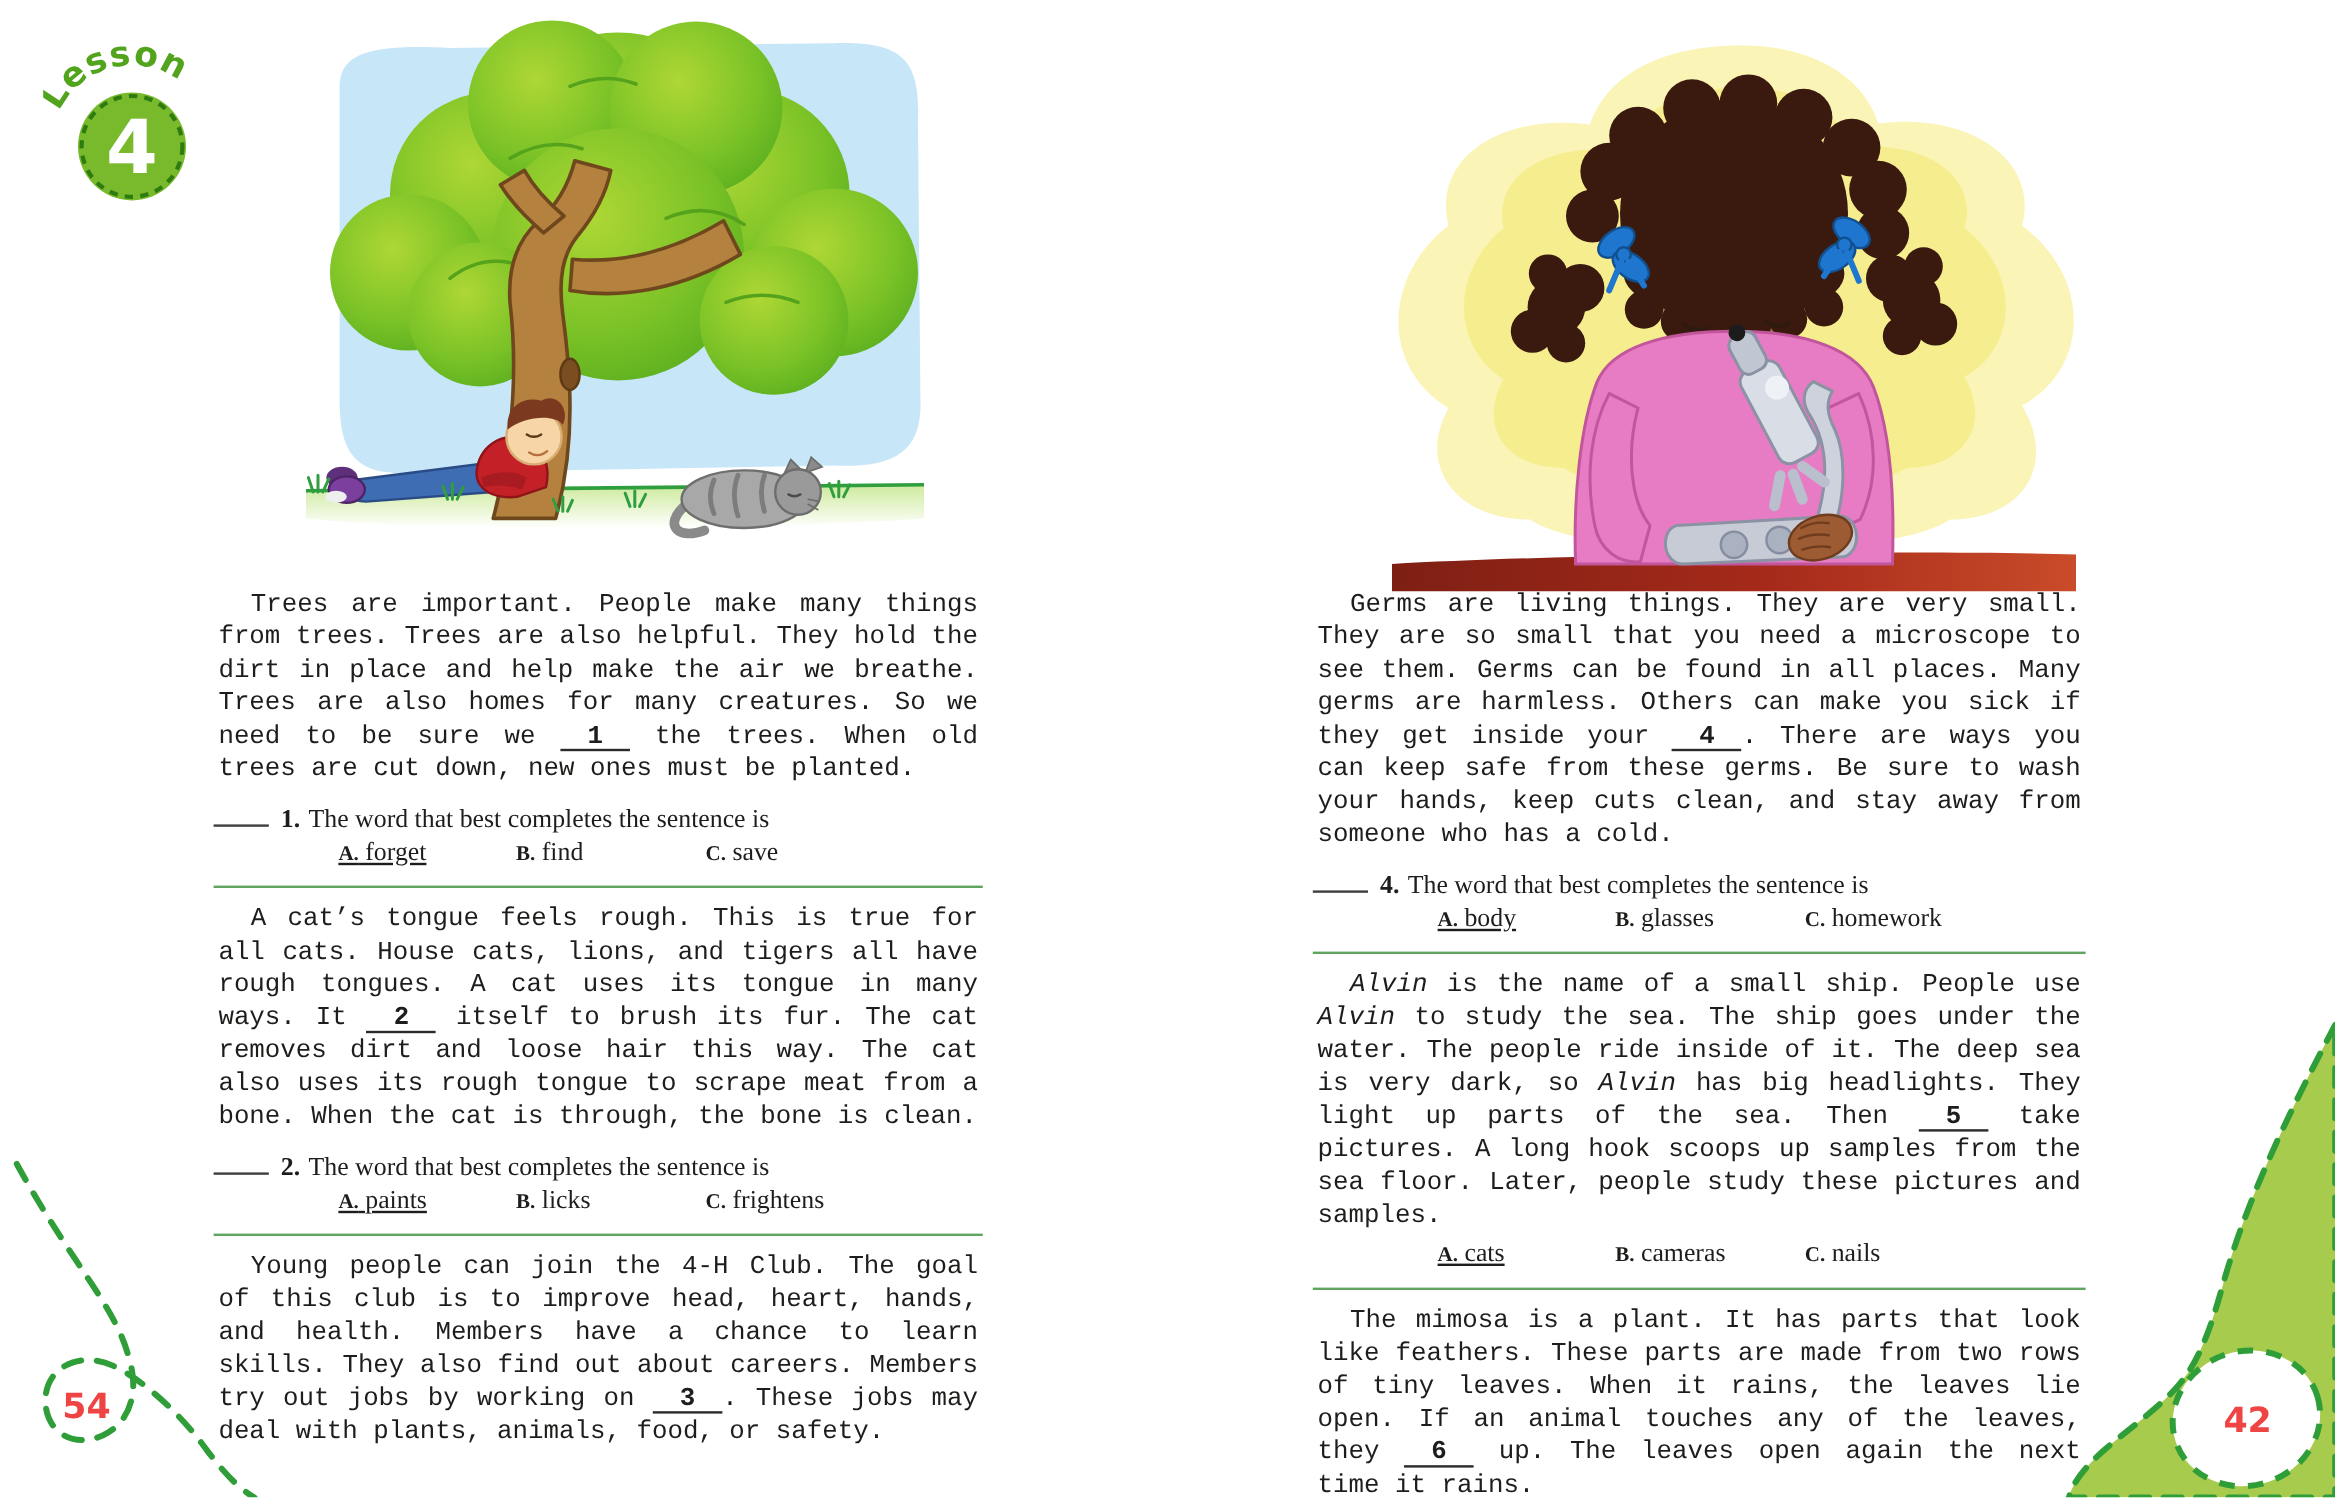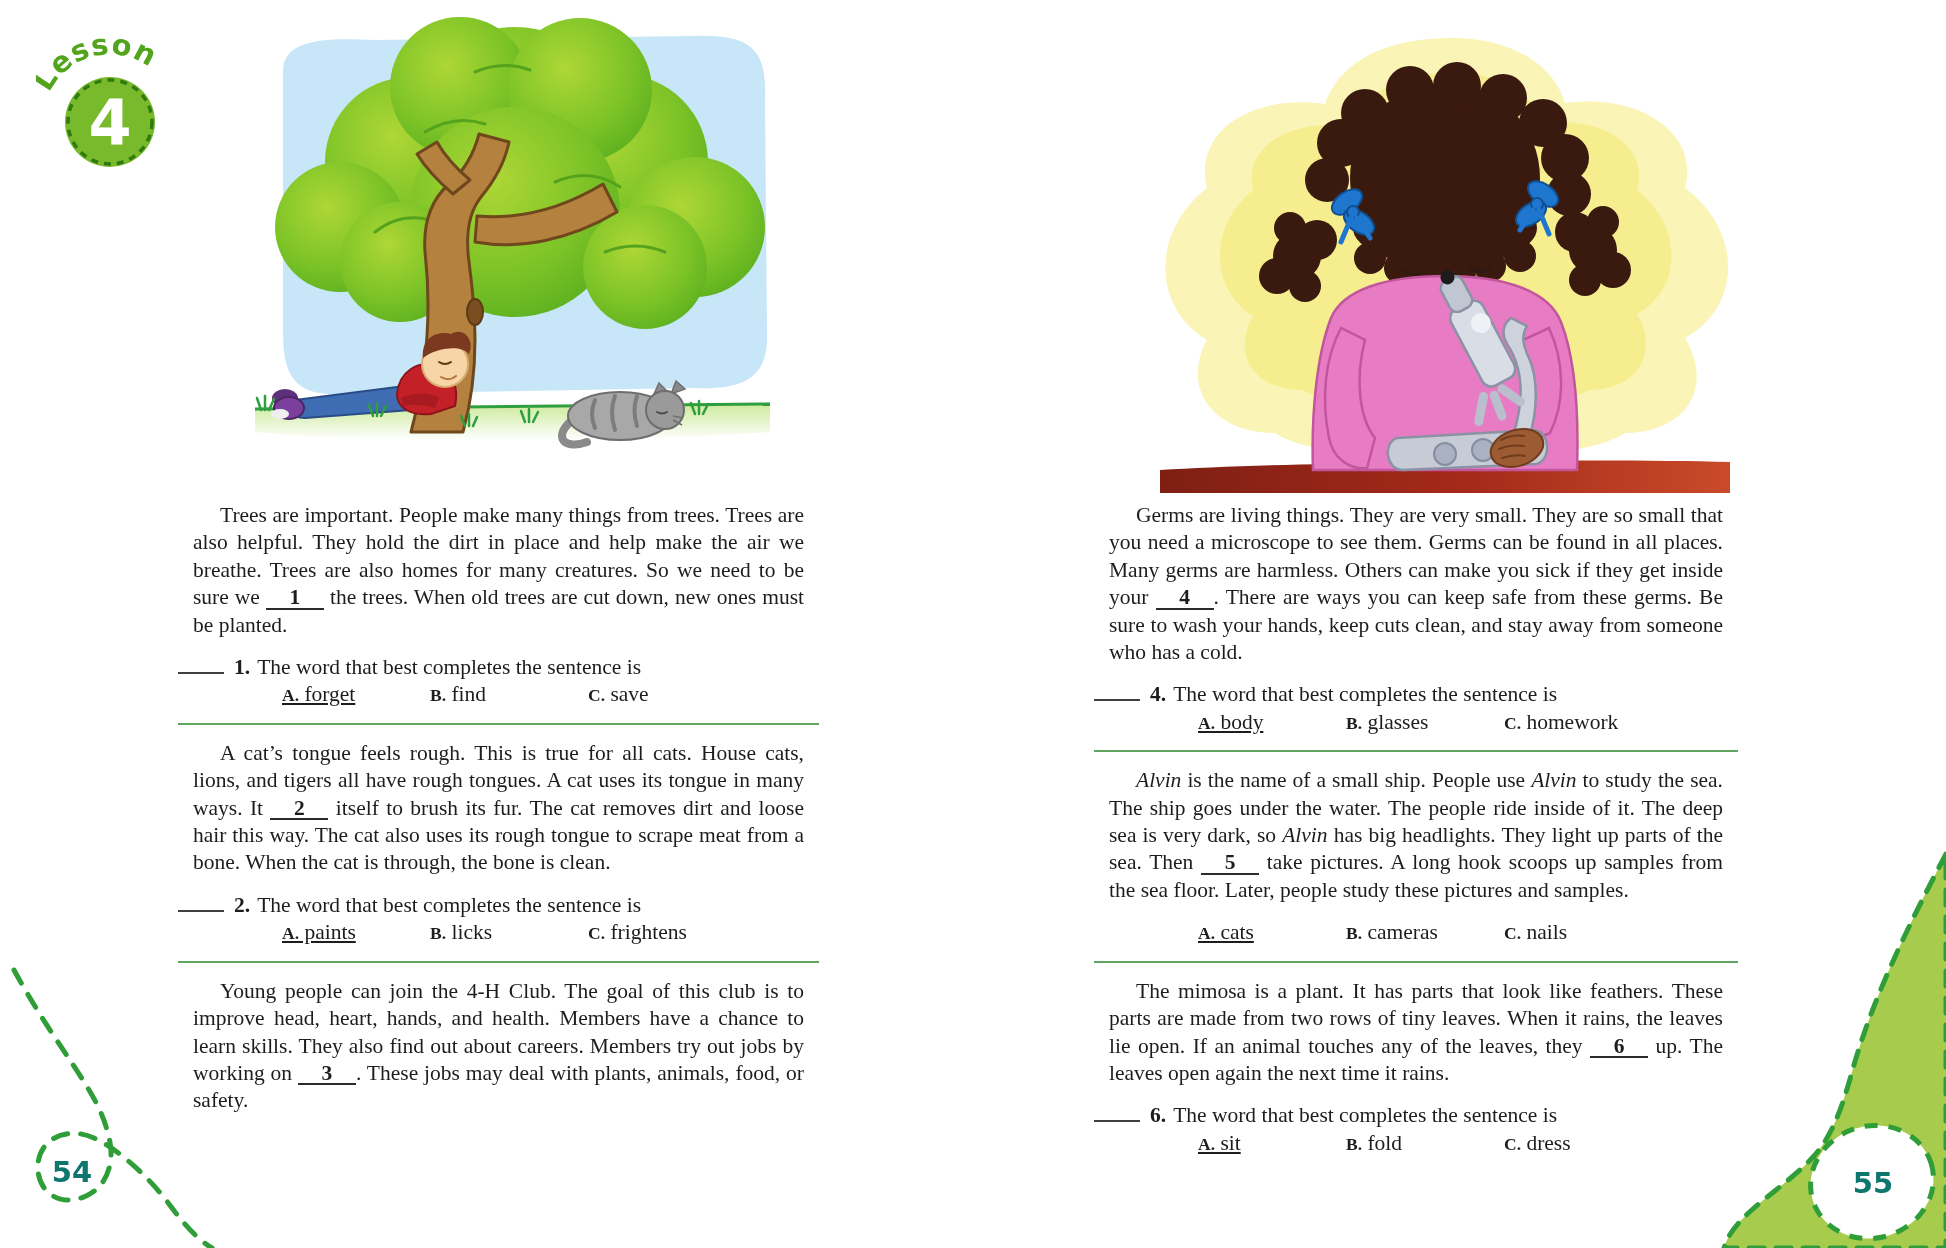--- a/index.html
+++ b/index.html
@@ -4,33 +4,33 @@
 <style>
   html,body{margin:0;padding:0;background:#fff;}
   body{
     position:relative;width:1946px;height:1248px;overflow:hidden;
     font-family:"Liberation Serif",serif;color:#1d1d1b;
   }
   
   .col{position:absolute;top:487px;width:641px;font-size:21.5px;line-height:27.4px;text-align:justify;}
   #col-left{left:178px;}
   #col-right{left:1094px;width:644px;}
-  .passage{margin:15px;text-indent:27px;}
+  .passage{margin:4px;text-indent:27px;font-family:Liberation Mono, monospace;}
   .qline{margin:14px 0 0 0;}
   .ansline{display:inline-block;width:46px;height:0.72em;border-bottom:2.5px solid #3f3f3f;margin-right:10px;}
   .qnum{margin-right:7px;}
   .options{display:flex;margin:0 0 0 104px;}
   .opt:nth-child(1){width:148px;text-decoration:underline;}
   .opt:nth-child(2){width:158px;}
   .olet{font-size:17.5px;}
   .sep{border:none;border-top:2px solid #5fa55f;margin:13px 0;}
   .blank{display:inline-block;min-width:52px;text-indent:0;border-bottom:2.5px solid #2b2b2b;text-align:center;font-weight:bold;line-height:0.95;padding:0 3px;}
   
   .abs{position:absolute;}
-  .pagenum{position:absolute;width:64px;text-align:center;font-family:"DejaVu Sans",sans-serif;font-weight:bold;font-size:29px;color:#0f766e;}
+  .pagenum{position:absolute;width:64px;text-align:center;font-family:"DejaVu Sans",sans-serif;font-weight:bold;font-size:29px;color:#ef4444;}
   #pagenum-left{left:40px;top:1155px;}
   #pagenum-right{left:1841px;top:1166px;}
 </style>
 </head>
 <body>
 
 <svg class="abs" style="left:36px;top:18px;" width="160" height="170" viewBox="0 0 160 170">
   <path id="lessonArc" d="M9,87 A67 67 0 0 1 139,87" fill="none" transform="rotate(-7 74 104)"></path>
   <circle cx="74" cy="104" r="45" fill="#79b92c"></circle>
   <circle cx="74" cy="104" r="42" fill="none" stroke="#2e7c10" stroke-width="3.5" stroke-dasharray="7 6"></circle>
@@ -245,13 +245,13 @@
 <svg class="abs" style="left:0;top:950px;" width="280" height="298" viewBox="0 0 280 298">
   <path d="M14,20 C60,104 98,140 108,184 C116,210 108,236 86,246 C60,258 36,242 38,214 C40,188 68,176 94,188 C120,200 152,230 172,258 C190,282 202,292 212,298" fill="none" stroke="#2f9e38" stroke-width="5" stroke-dasharray="15 13" stroke-linecap="round"></path>
 </svg>
 
 <svg class="abs" style="left:1656px;top:840px;" width="290" height="408" viewBox="0 0 290 408">
   <path d="M290,14 C250,90 216,160 196,232 C186,268 176,296 158,316 C140,336 116,352 98,368 C82,382 72,394 68,408 L290,408 Z" fill="#a7cb4d" stroke="#2f9e38" stroke-width="5" stroke-dasharray="15 12" stroke-linecap="round"></path>
   <ellipse cx="216" cy="342" rx="62" ry="56" transform="rotate(-18 216 342)" fill="#ffffff" stroke="#2f9e38" stroke-width="5" stroke-dasharray="13 11"></ellipse>
 </svg>
 
 <div class="pagenum" id="pagenum-left">54</div>
-<div class="pagenum" id="pagenum-right">55</div>
+<div class="pagenum" id="pagenum-right">42</div>
 
 </body></html>

